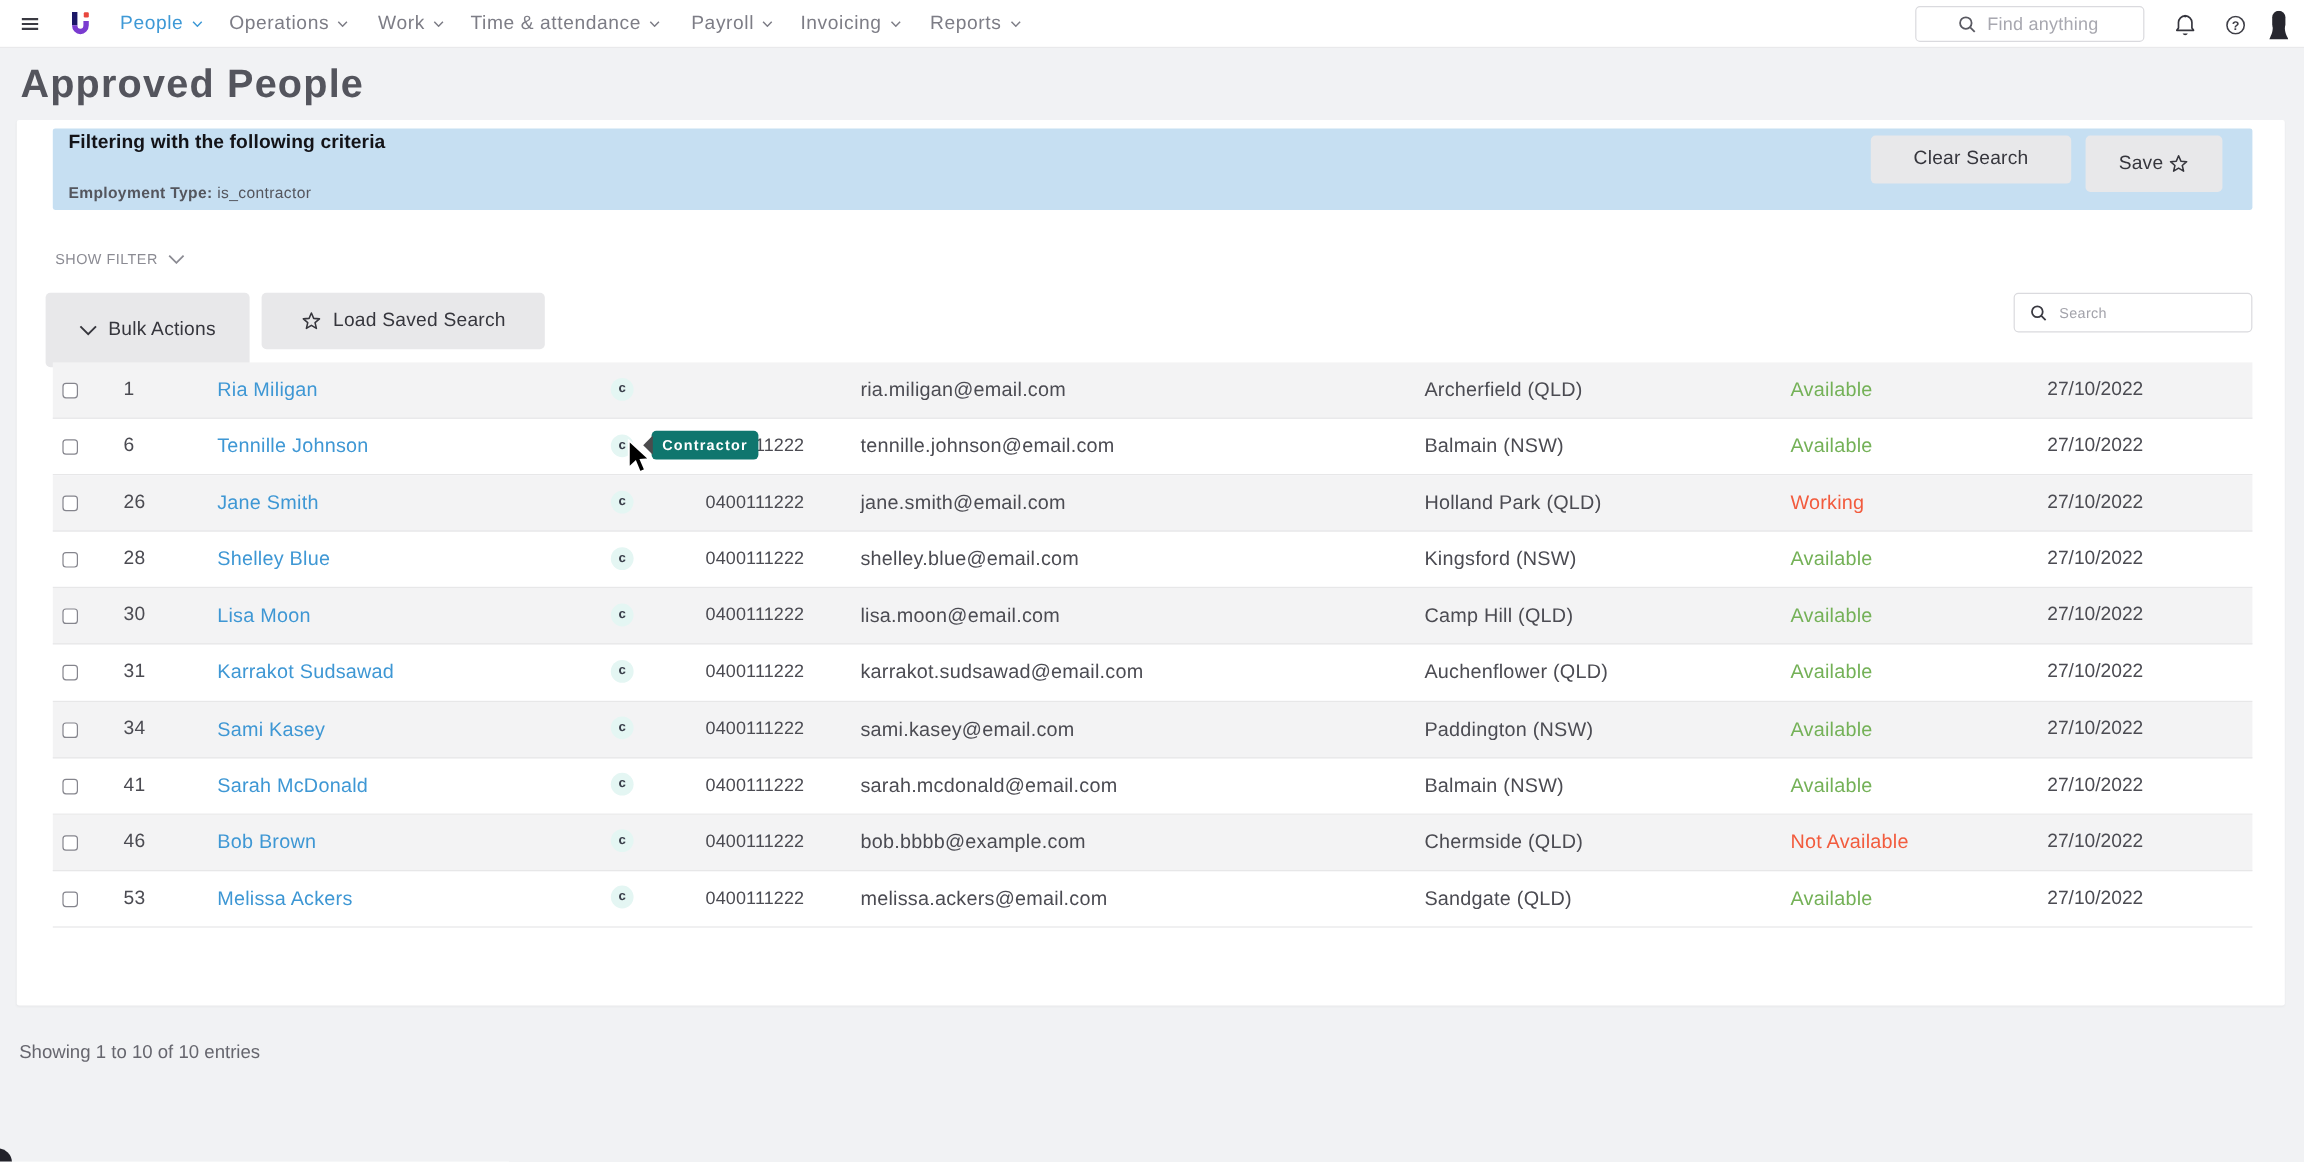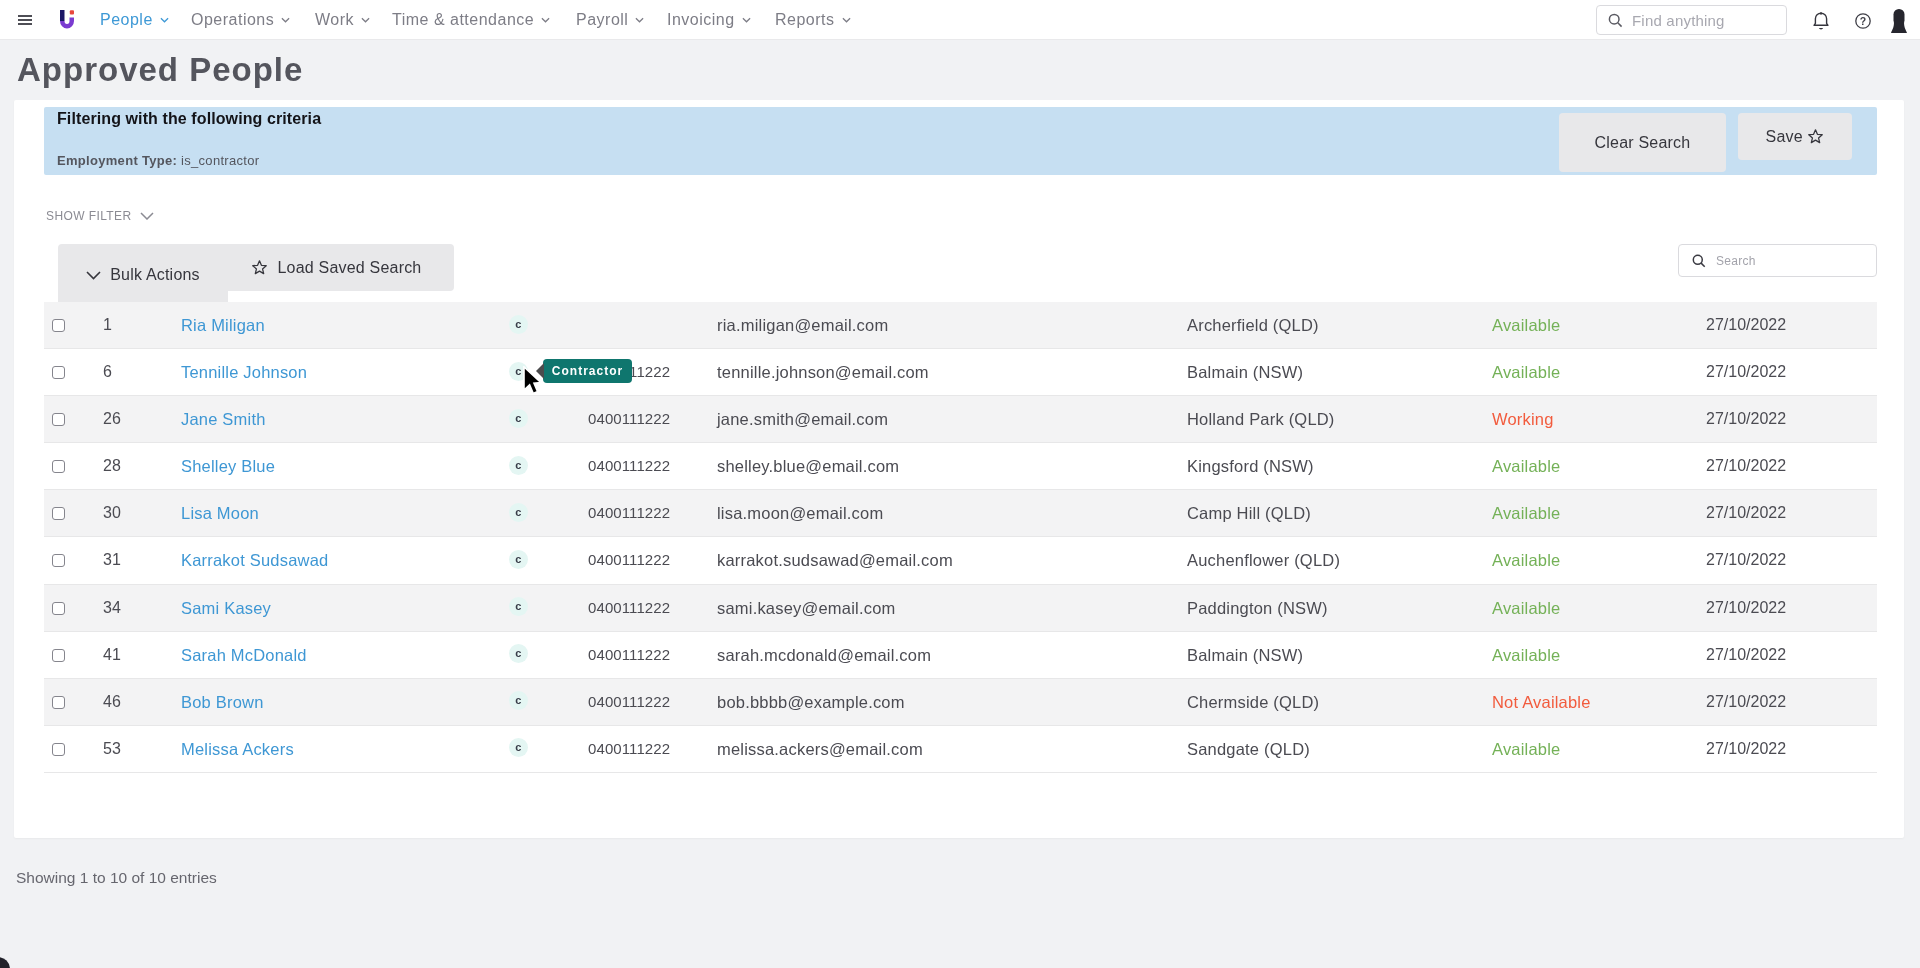--- a/index.html
+++ b/index.html
@@ -65,21 +65,21 @@
       </svg></div>
   <div class="nav-item" style="left:576px">Payroll <svg class="chev" viewBox="0 0 10 6">
         <path d="M1 1 L5 5 L9 1" fill="none" stroke="#7d7d86" stroke-width="1.4"></path>
       </svg></div>
   <div class="nav-item" style="left:667px">Invoicing <svg class="chev" viewBox="0 0 10 6">
         <path d="M1 1 L5 5 L9 1" fill="none" stroke="#7d7d86" stroke-width="1.4"></path>
       </svg></div>
   <div class="nav-item" style="left:775px">Reports <svg class="chev" viewBox="0 0 10 6">
         <path d="M1 1 L5 5 L9 1" fill="none" stroke="#7d7d86" stroke-width="1.4"></path>
       </svg></div>
-  <div class="srch" style="left:1596px;top:5px;width:191px;height:30px;">
+  <div class="srch" style="left:1596px;top:5px;width:191px;height:30px;padding-left:24px;">
     <svg style="margin-left:11px" width="15" height="15" viewBox="0 0 15 15">
         <circle cx="6.2" cy="6.2" r="4.8" fill="none" stroke="#5a5a62" stroke-width="1.5"></circle>
         <line x1="9.8" y1="9.8" x2="13.6" y2="13.6" stroke="#5a5a62" stroke-width="1.5"></line>
       </svg>
     <span style="margin-left:9px;font-size:15px;color:#a8a8b0;letter-spacing:0.2px;">Find anything</span>
   </div>
   <svg style="position:absolute;left:1813px;top:12px" width="16" height="18" viewBox="0 0 16 18">
     <path d="M8 1.2 a5.6 5.6 0 0 1 5.6 5.6 l0 4.6 l1.4 1.9 l-14 0 l1.4 -1.9 l0 -4.6 a5.6 5.6 0 0 1 5.6 -5.6 Z" fill="none" stroke="#35353d" stroke-width="1.4" stroke-linejoin="round"></path>
     <circle cx="8" cy="1.4" r="1.2" fill="#35353d"></circle>
     <path d="M5.8 16 a2.4 2.4 0 0 0 4.4 0 Z" fill="#35353d"></path>
@@ -93,33 +93,33 @@
     <path d="M3 13 C3 19 1.2 20.5 0 24 L16 24 C14.8 20.5 13 19 13 13 Z" fill="#26262e"></path>
   </svg>
 </div>
 
 <div class="h1">Approved People</div>
 
 <div class="card">
   <div class="bluepanel">
     <div class="bp-title">Filtering with the following criteria</div>
     <div class="bp-sub"><b>Employment Type:</b> is_contractor</div>
-    <div class="btn" style="left:1515px;top:6px;width:167px;height:59px;">Clear Search</div>
+    <div class="btn" style="left:1515px;top:6px;width:167px;height:40px;">Clear Search</div>
     <div class="btn" style="left:1694px;top:6px;width:114px;height:47px;">Save&nbsp;
       <svg width="17" height="17" viewBox="0 0 24 24">
           <path d="M12 2.6 L14.7 8.9 L21.5 9.5 L16.3 14 L17.9 20.7 L12 17.1 L6.1 20.7 L7.7 14 L2.5 9.5 L9.3 8.9 Z" fill="none" stroke="#36363d" stroke-width="1.8" stroke-linejoin="round"></path>
         </svg>
     </div>
   </div>
   <div class="showfilter">SHOW FILTER
     <svg width="14" height="8" viewBox="0 0 14 8">
         <path d="M1 1 L7 7 L13 1" fill="none" stroke="#8b8b93" stroke-width="1.5"></path>
       </svg>
   </div>
-  <div class="btn" style="left:44px;top:144px;width:170px;height:62px;">
+  <div class="btn" style="left:24px;top:144px;width:170px;height:62px;">
     <svg style="margin-right:9px" width="15" height="9" viewBox="0 0 15 9">
         <path d="M1 1 L7.5 7.5 L14 1" fill="none" stroke="#36363d" stroke-width="1.6"></path>
       </svg>
     Bulk Actions
   </div>
   <div class="btn" style="left:204px;top:144px;width:236px;height:47px;">
     <svg style="margin-right:10px" width="17" height="17" viewBox="0 0 24 24">
         <path d="M12 2.6 L14.7 8.9 L21.5 9.5 L16.3 14 L17.9 20.7 L12 17.1 L6.1 20.7 L7.7 14 L2.5 9.5 L9.3 8.9 Z" fill="none" stroke="#36363d" stroke-width="1.8" stroke-linejoin="round"></path>
       </svg>
     Load Saved Search

